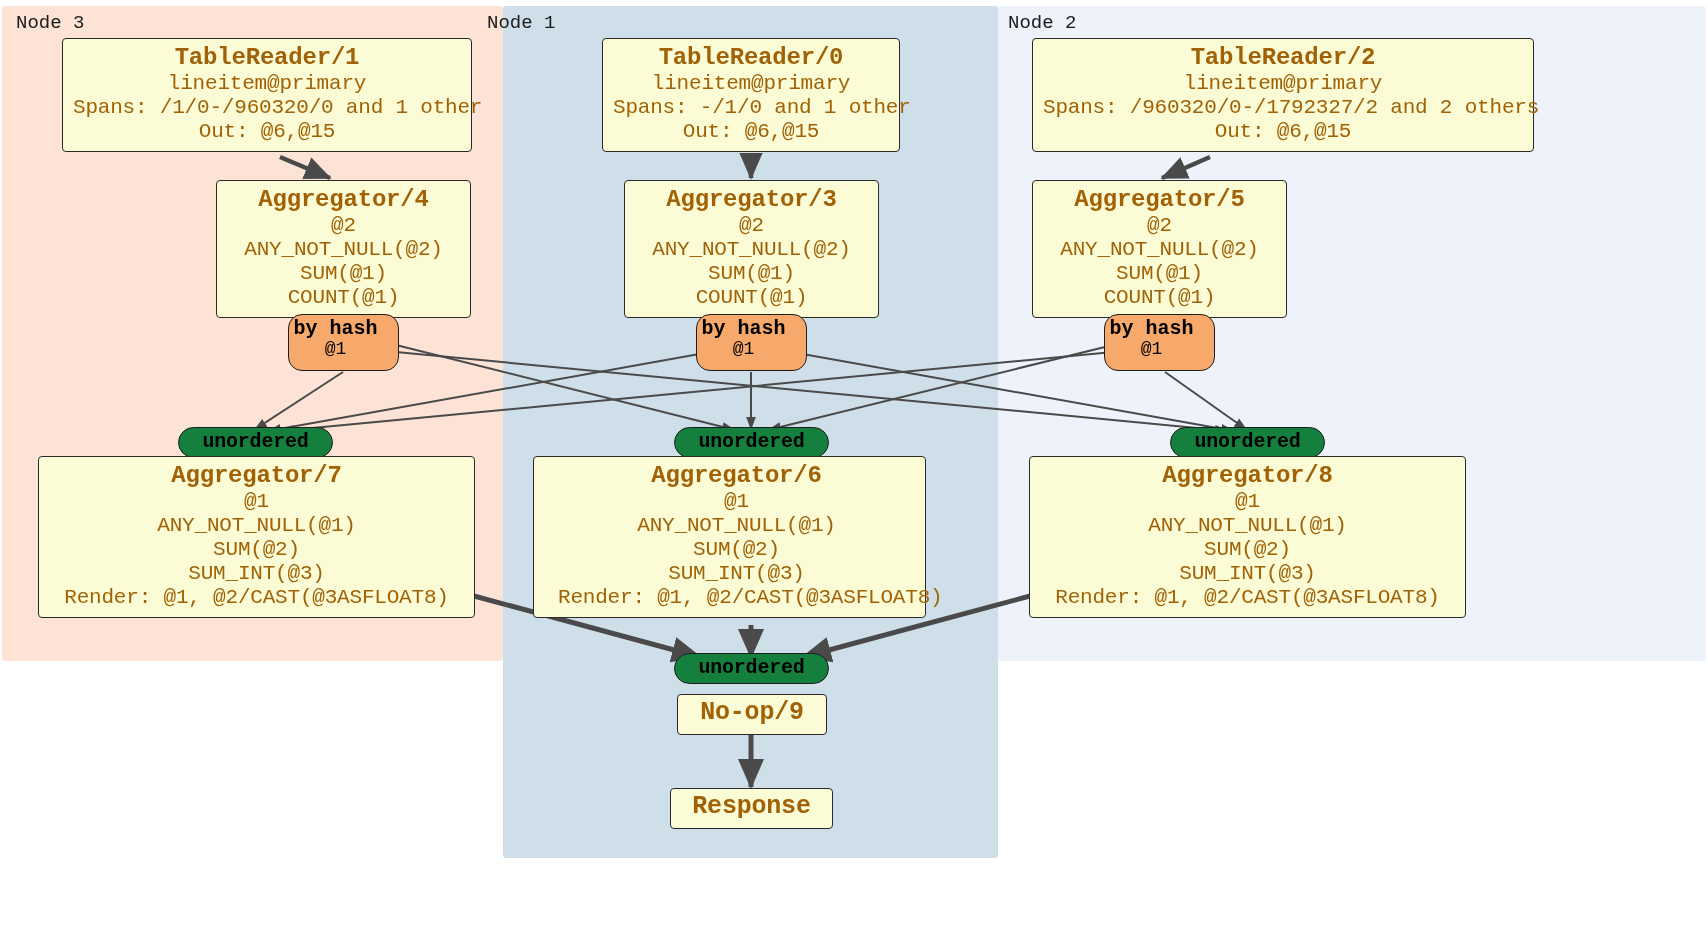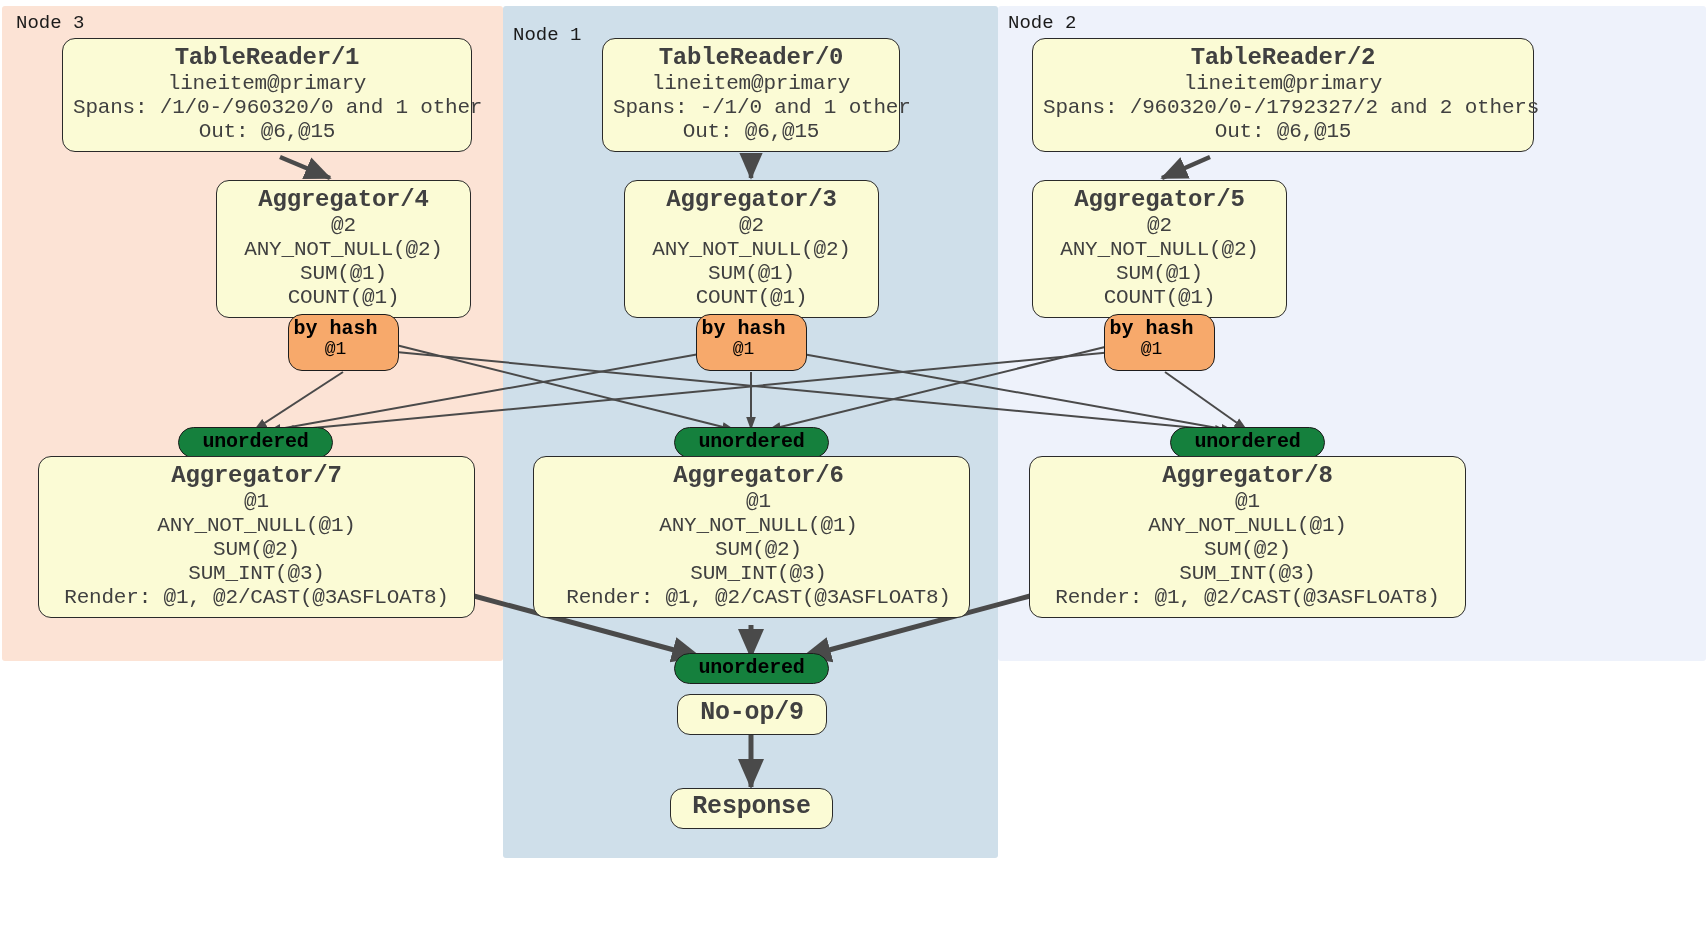--- a/index.html
+++ b/index.html
@@ -43,25 +43,25 @@
     height: 940px;
     pointer-events: none;
   }
 
   
   .proc {
     position: absolute;
     box-sizing: border-box;
     background: #fbfbd5;
     border: 1.6px solid #2a2a2a;
-    border-radius: 13px;
+    border-radius: 4px;
     text-align: center;
     padding: 5px 10px 7px 10px;
     line-height: 1.14;
-    color: #404040;
+    color: #a16207;
   }
   .proc .title {
     font-weight: bold;
     font-size: 24px;
     letter-spacing: -0.2px;
     display: block;
     margin-bottom: 1px;
   }
   .proc .line {
     display: block;
@@ -116,21 +116,21 @@
 </head>
 <body>
 
 <div id="canvas">
 
   <div class="region" style="left:2px; top:6px; width:501px; height:655px; background:#fce3d5;"></div>
   <div class="region" style="left:503px; top:6px; width:495px; height:852px; background:#cfdfea;"></div>
   <div class="region" style="left:998px; top:6px; width:708px; height:655px; background:#eef2fb;"></div>
 
   <div class="region-label" style="left:16px; top:12px;">Node 3</div>
-  <div class="region-label" style="left:513px; top:12px;margin-top:12px;">Node 1</div>
+  <div class="region-label" style="left:487px; top:12px;">Node 1</div>
   <div class="region-label" style="left:1008px; top:12px;">Node 2</div>
 
   <svg id="edges" viewBox="0 0 1708 940">
     <defs>
       <marker id="ah" markerWidth="7" markerHeight="7" refX="5.6" refY="3" orient="auto" markerUnits="strokeWidth">
         <path d="M0,0.4 L6,3 L0,5.6 z" fill="#4a4a4a"></path>
       </marker>
       <marker id="ahThin" markerWidth="8" markerHeight="8" refX="6.5" refY="3" orient="auto" markerUnits="strokeWidth">
         <path d="M0,0.6 L6.6,3 L0,5.4 z" fill="#4a4a4a"></path>
       </marker>
@@ -231,21 +231,21 @@
 
   <div class="proc" style="left:38px; top:456px; width:437px;">
     <span class="title">Aggregator/7</span>
     <span class="line">@1</span>
     <span class="line">ANY_NOT_NULL(@1)</span>
     <span class="line">SUM(@2)</span>
     <span class="line">SUM_INT(@3)</span>
     <span class="line">Render: @1, @2/CAST(@3ASFLOAT8)</span>
   </div>
 
-  <div class="proc" style="left:533px; top:456px; width:437px;padding-left:24px;">
+  <div class="proc" style="left:533px; top:456px; width:393px;padding-left:24px;">
     <span class="title">Aggregator/6</span>
     <span class="line">@1</span>
     <span class="line">ANY_NOT_NULL(@1)</span>
     <span class="line">SUM(@2)</span>
     <span class="line">SUM_INT(@3)</span>
     <span class="line">Render: @1, @2/CAST(@3ASFLOAT8)</span>
   </div>
 
   <div class="proc" style="left:1029px; top:456px; width:437px;">
     <span class="title">Aggregator/8</span>

